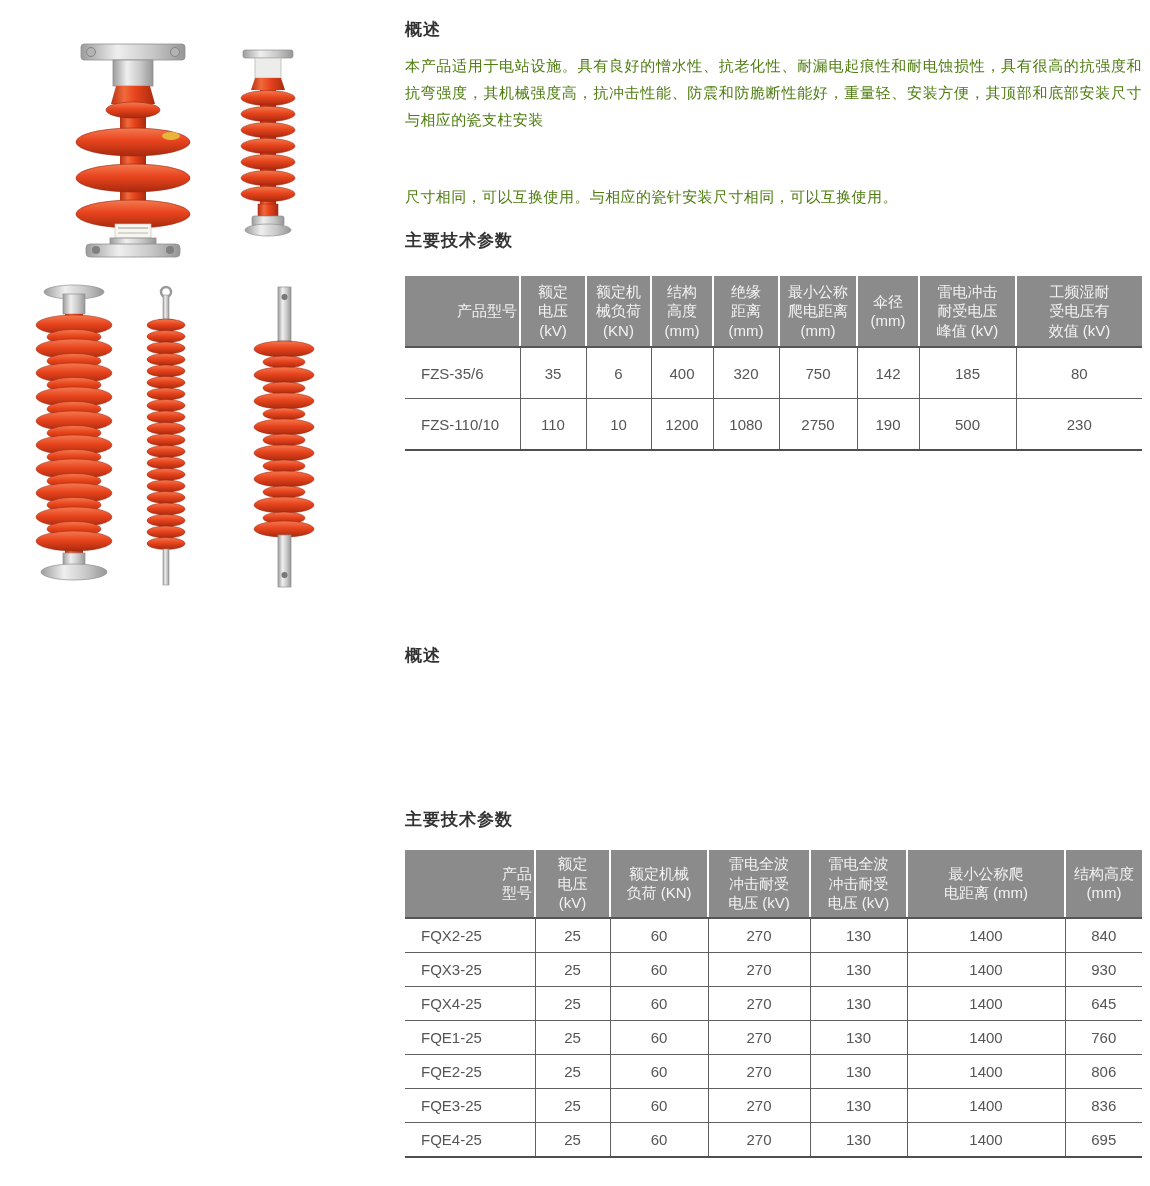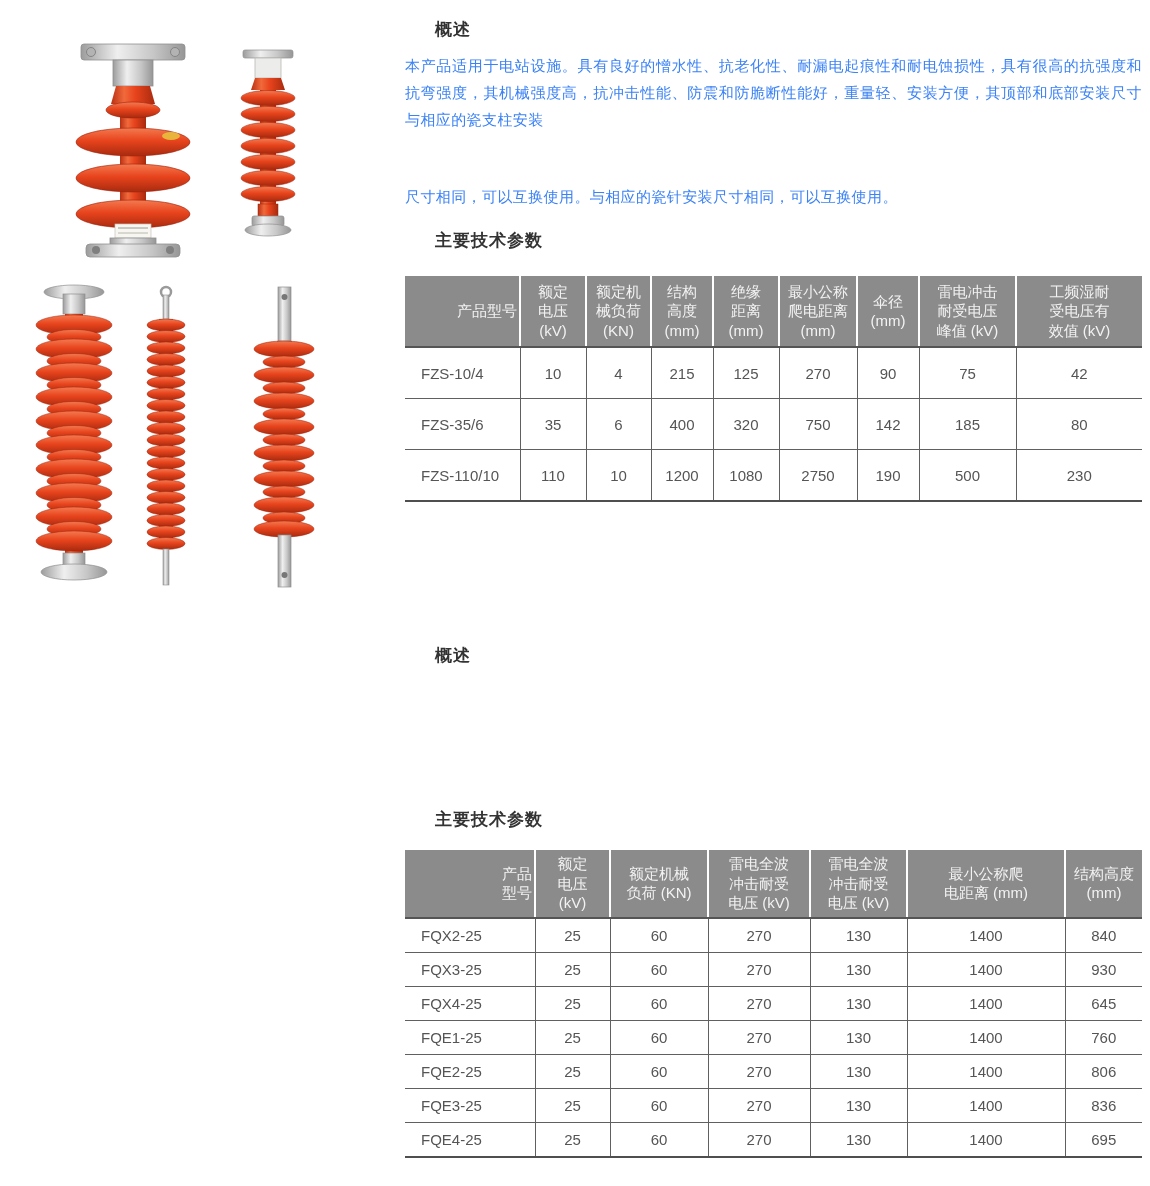--- a/index.html
+++ b/index.html
@@ -11,23 +11,23 @@
   .photos svg{position:absolute;}
   #photoA{left:58px;top:38px;}
   #photoB{left:225px;top:46px;}
   #photoC{left:28px;top:281px;}
   #photoD{left:136px;top:283px;}
   #photoE{left:248px;top:283px;}
 
   .content{position:absolute;left:405px;top:0;width:737px;height:1186px;}
   .content > *{position:absolute;left:0;margin:0;}
 
-  .sec-title{font-size:17px;font-weight:bold;color:#333333;letter-spacing:1px;margin-left:30px;}
+  .sec-title{font-size:17px;font-weight:bold;color:#333333;letter-spacing:1px;}
   .para{
-    width:737px;font-size:15px;color:#3b82f6;line-height:27px;
+    width:737px;font-size:15px;color:#4d7c0f;line-height:27px;
     letter-spacing:0.4px;text-align:justify;
   }
   .ov-title-1{top:18px;}
   .p1{top:52px;}
   .p2{top:146px;margin-top:37px;}
   .pt-title-1{top:229px;}
   .tbl1{top:276px;}
   .ov-title-2{top:644px;}
   .p3{top:682px;}
   .pt-title-2{top:808px;}
@@ -249,31 +249,20 @@
         <th>雷电冲击
 耐受电压
 峰值 (kV)</th>
         <th>工频湿耐
 受电压有
 效值 (kV)</th>
       </tr>
     </thead>
     <tbody>
         <tr>
-          <td>FZS-10/4</td>
-          <td>10</td>
-          <td>4</td>
-          <td>215</td>
-          <td>125</td>
-          <td>270</td>
-          <td>90</td>
-          <td>75</td>
-          <td>42</td>
-        </tr>
-        <tr>
           <td>FZS-35/6</td>
           <td>35</td>
           <td>6</td>
           <td>400</td>
           <td>320</td>
           <td>750</td>
           <td>142</td>
           <td>185</td>
           <td>80</td>
         </tr>

